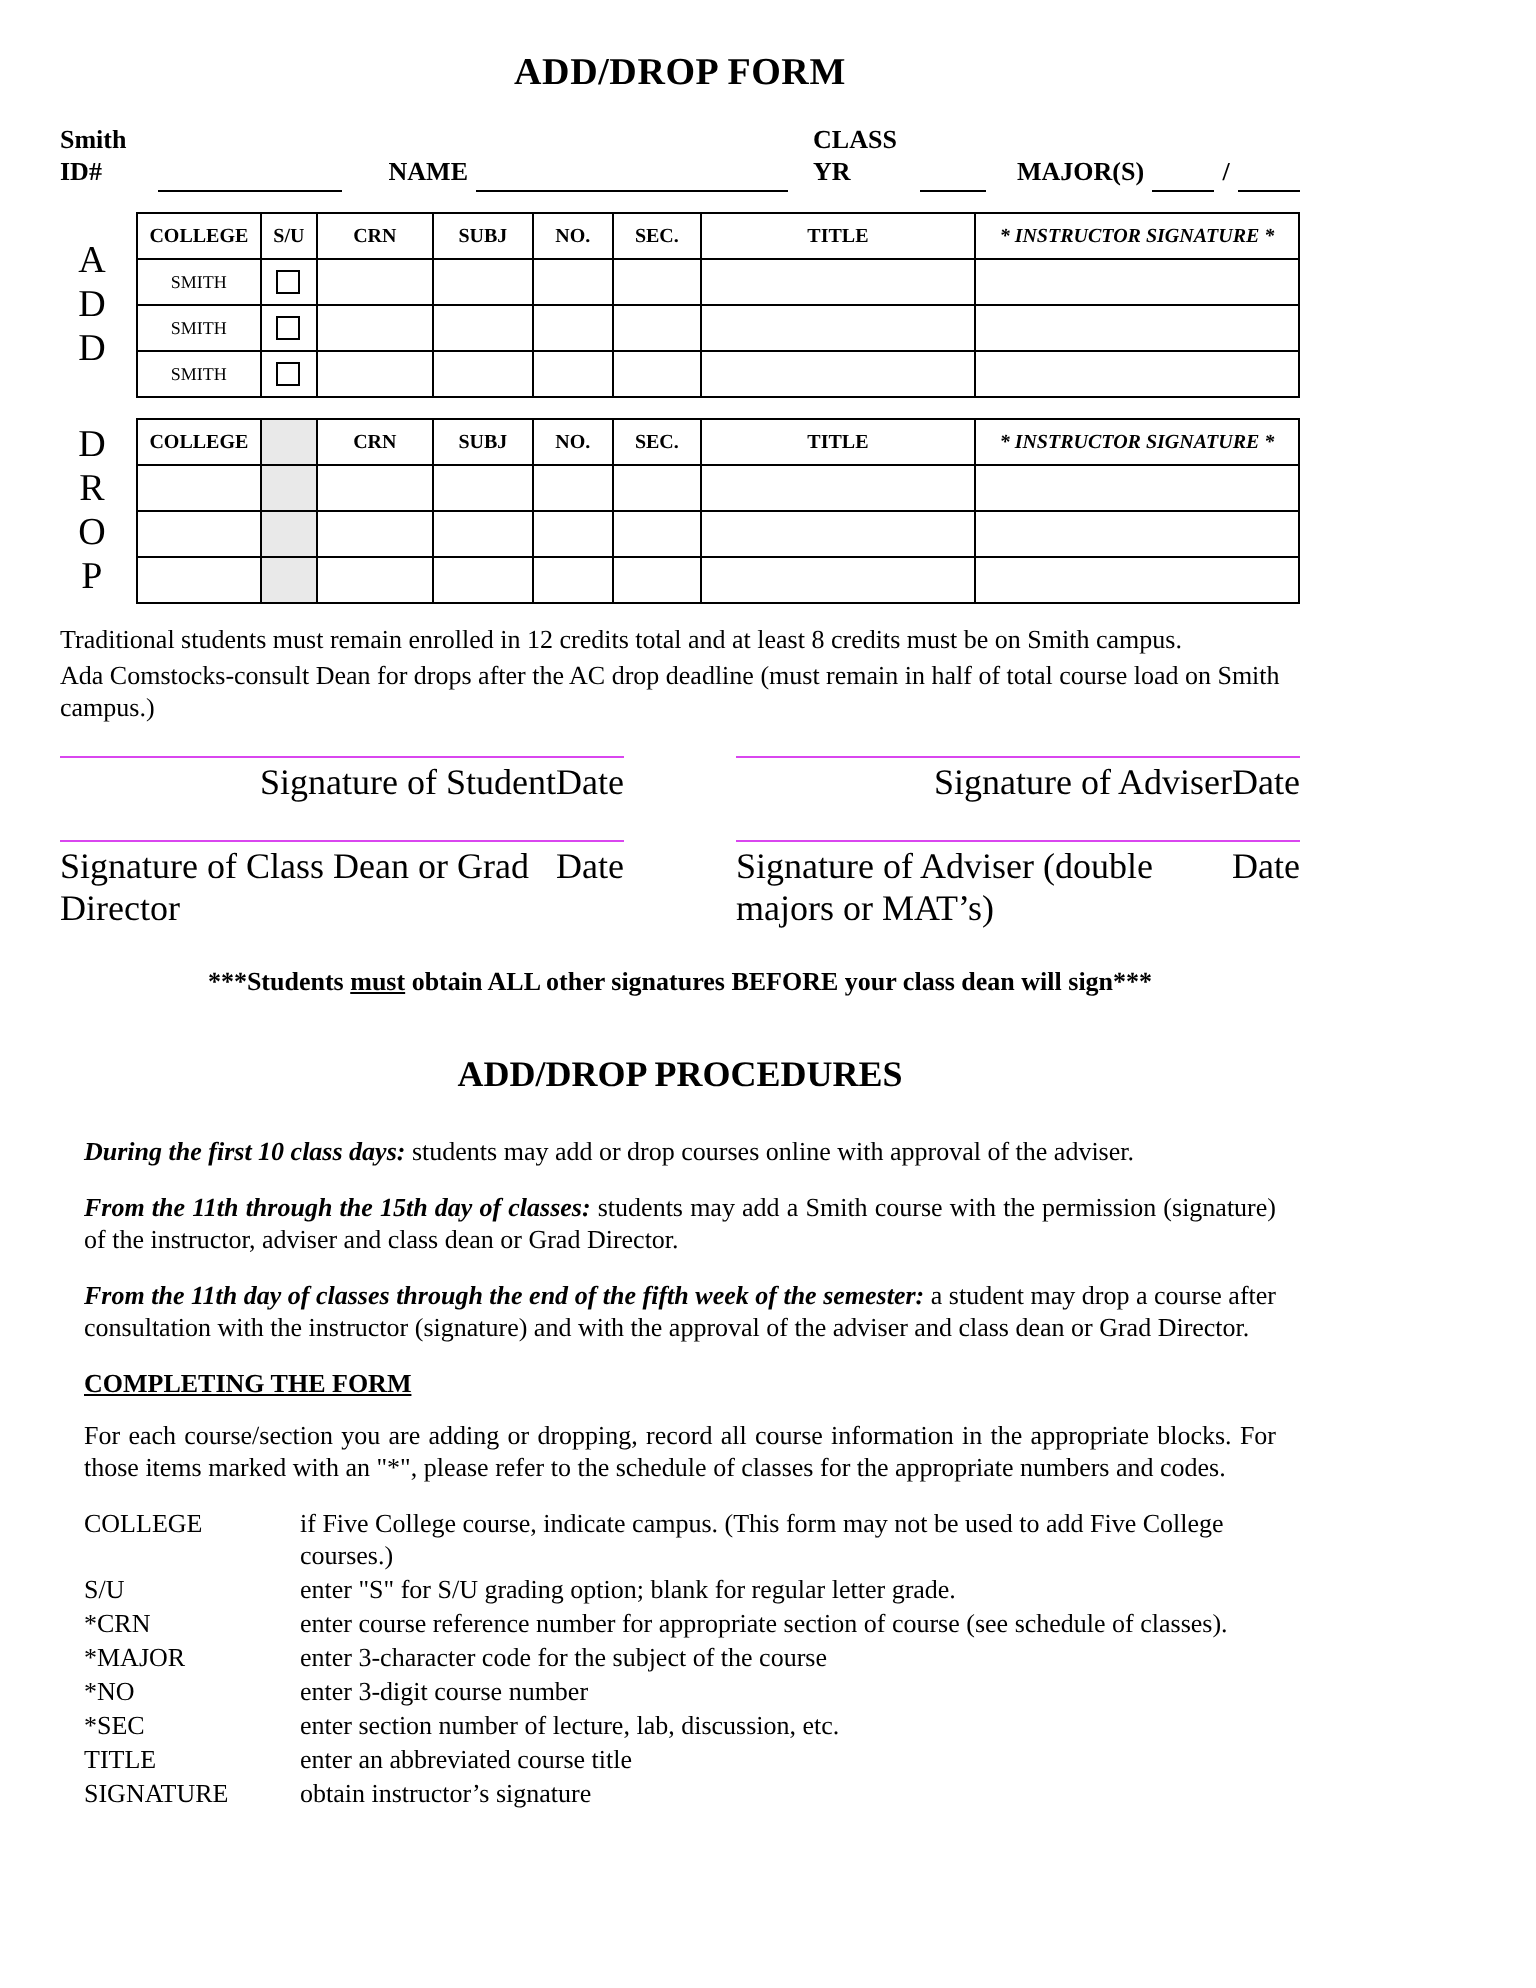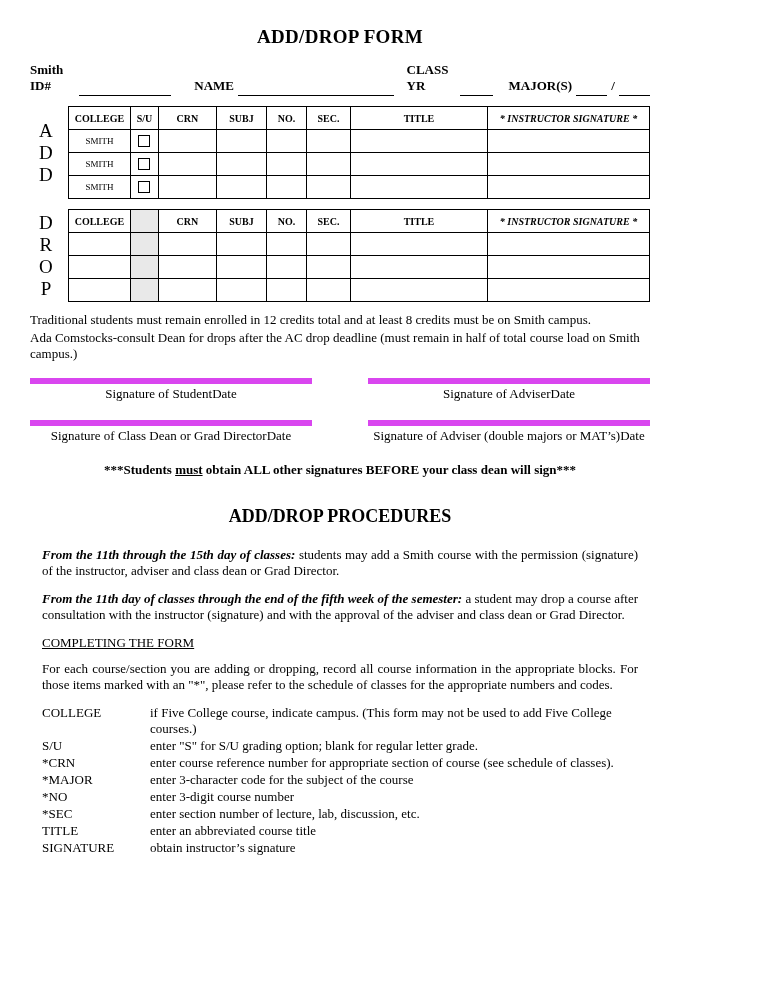--- a/index.html
+++ b/index.html
@@ -105,25 +105,25 @@
 
   
   .sigblock { margin-top: 6px; }
   .sigrow {
     display: flex;
     gap: 56px;
     margin-bottom: 18px;
   }
   .sigcell {
     flex: 1;
-    border-top: 6px solid #d946ef;
+    border-top: 1px solid #d946ef;
     padding-top: 2px;
     display: flex;
-    justify-content: center;
-    font-size: 13px;
+    justify-content: flex-end;
+    font-size: 18px;
   }
 
   .mustline {
     text-align: center;
     font-weight: bold;
     font-size: 13px;
     margin: 6px 0 28px 0;
   }
   .mustline .u { text-decoration: underline; }
 
@@ -135,21 +135,21 @@
     font-weight: bold;
     margin: 0 0 20px 0;
   }
   p.proc {
     font-size: 13px;
     margin: 0 0 12px 0;
     text-align: justify;
   }
   p.proc .lead { font-weight: bold; font-style: italic; }
   .complete {
-    font-weight: normal;
+    font-weight: bold;
     text-decoration: underline;
     font-size: 13px;
     margin: 6px 0 10px 0;
   }
   table.def {
     font-size: 13px;
     border-collapse: collapse;
     margin-top: 6px;
   }
   table.def td { vertical-align: top; padding: 0 0 1px 0; }
@@ -344,20 +344,23 @@
   </div>
 
   <div class="mustline">
     <span>***Students </span><span class="u">must</span><span> obtain ALL other signatures BEFORE your class dean will sign***</span>
   </div>
 
   <div class="procsec">
     <h2 class="proc">ADD/DROP PROCEDURES</h2>
 
     <p class="proc">
+      <span class="lead">During the first 10 class days:</span><span> students may add or drop courses online with approval of the adviser.</span>
+    </p>
+    <p class="proc">
       <span class="lead">From the 11th through the 15th day of classes:</span><span> students may add a Smith course with the permission (signature) of the instructor, adviser and class dean or Grad Director.</span>
     </p>
     <p class="proc">
       <span class="lead">From the 11th day of classes through the end of the fifth week of the semester:</span><span> a student may drop a course after consultation with the instructor (signature) and with the approval of the adviser and class dean or Grad Director.</span>
     </p>
 
     <div class="complete">COMPLETING THE FORM</div>
 
     <p class="proc">For each course/section you are adding or dropping, record all course information in the appropriate blocks.  For those items marked with an "*", please refer to the schedule of classes for the appropriate numbers and codes.</p>
 

